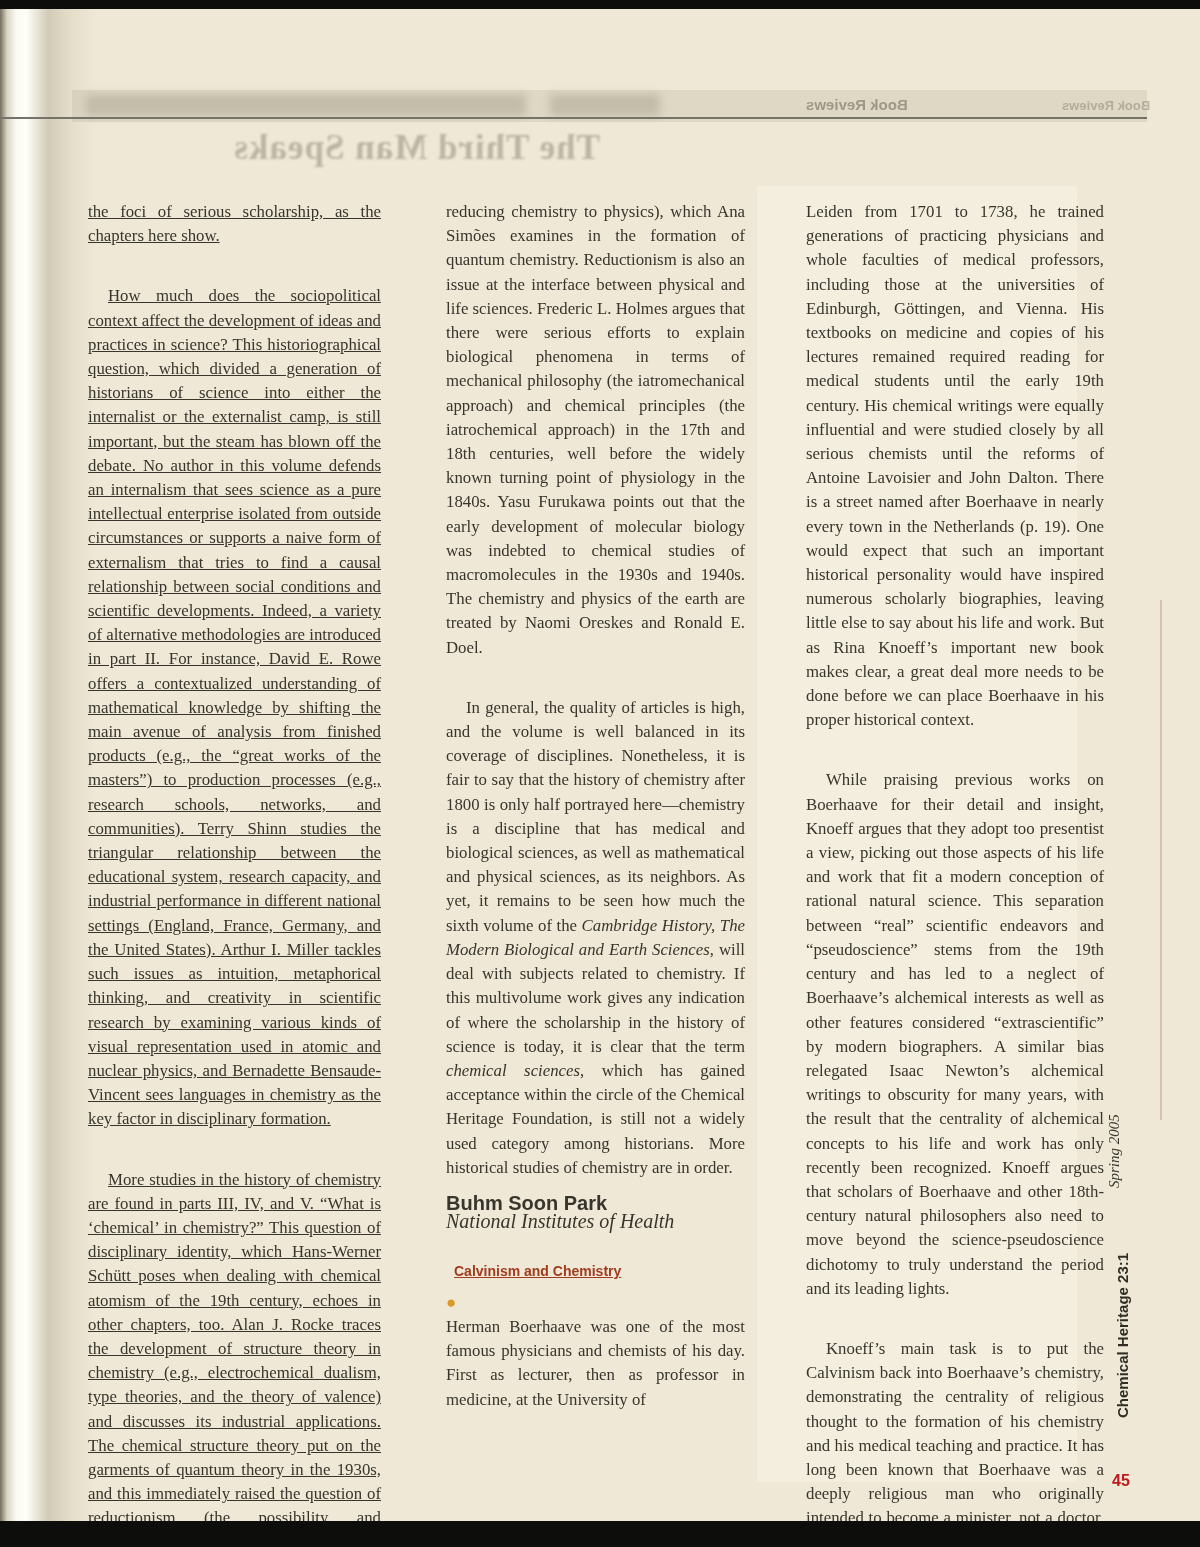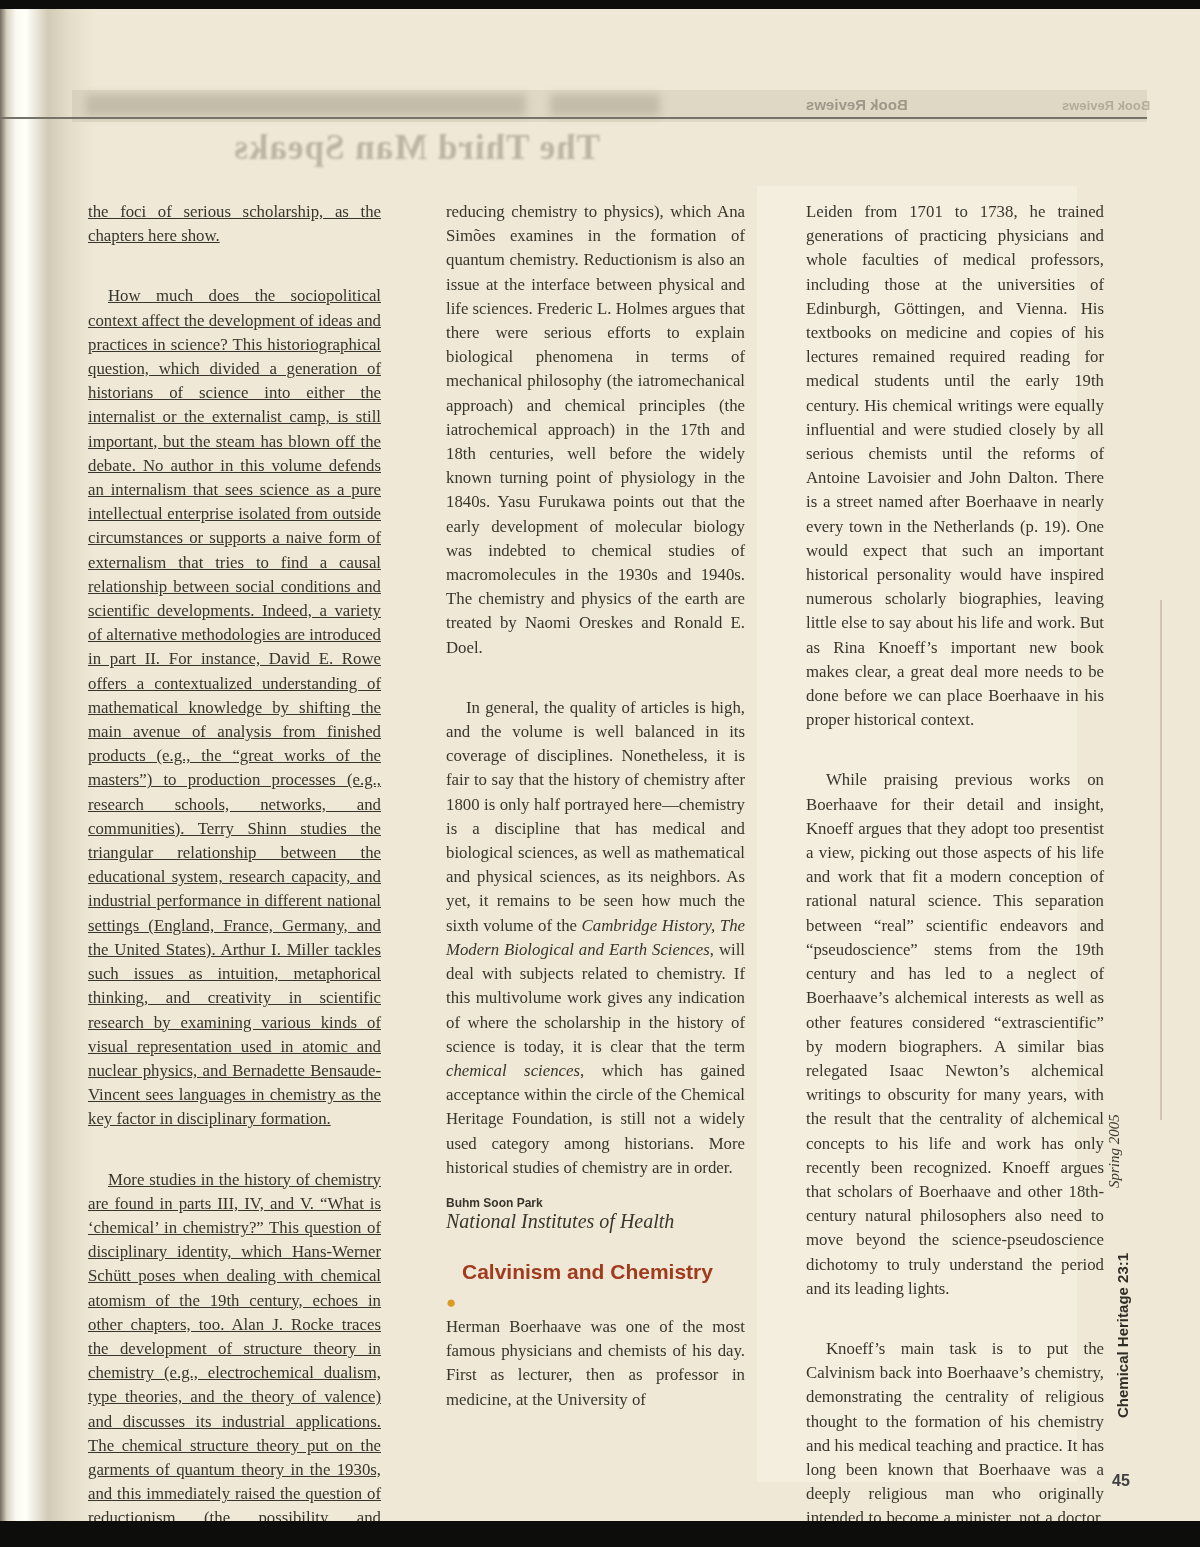--- a/index.html
+++ b/index.html
@@ -69,30 +69,31 @@
   .col2 { left:446px; width:299px; }
   .col3 { left:806px; width:298px; }
   .col p { margin: 0; }
   .col p.indent { text-indent: 20px; margin-top: 36px; }
   .it { font-style: italic; }
   .bold { font-weight: bold; }
 
   .reviewer-name {
     margin-top: 14px;
     font-family: "Liberation Sans", sans-serif;
-    font-weight: bold; font-size: 12px; line-height: 18px;
+    font-weight: bold; font-size: 20px; line-height: 18px;
   }
   .reviewer-affil {
     font-style: italic; font-size: 20px; line-height: 19px;
   }
   .section-heading {
-    margin: 30px 0 14px 16px;
+    margin: 30px 0 14px 8px;
     font-family: "Liberation Sans", sans-serif;
-    font-weight: bold; font-size: 21px; line-height: 21px;
+    font-weight: bold; font-size: 14px; line-height: 21px;
     color: #a03b1e;
+    text-decoration: underline;
   }
   .citation { text-align: left; }
   .bullet-dot {
     margin: 7px 0 5px 0;
     color: #d99a26; font-size: 17px; line-height: 14px;
   }
 
   
   .vert {
     position:absolute;
@@ -105,21 +106,21 @@
     color:#3c3a31;
   }
   .vert.journal {
     left:1114px; top:1218px; height:200px;
     font-family: "Liberation Sans", sans-serif; font-weight:bold; font-size:15px;
     color:#2f2d26;
   }
   .page-number {
     position:absolute; left:1112px; top:1472px;
     font-family: "Liberation Sans", sans-serif; font-weight:bold; font-size:16px;
-    color:#404040;
+    color:#b91c1c;
   }
 </style>
 </head>
 <body>
 
 <div class="canvas">
 
   <div class="left-edge"></div>
   <div class="right-edge-line"></div>
 

